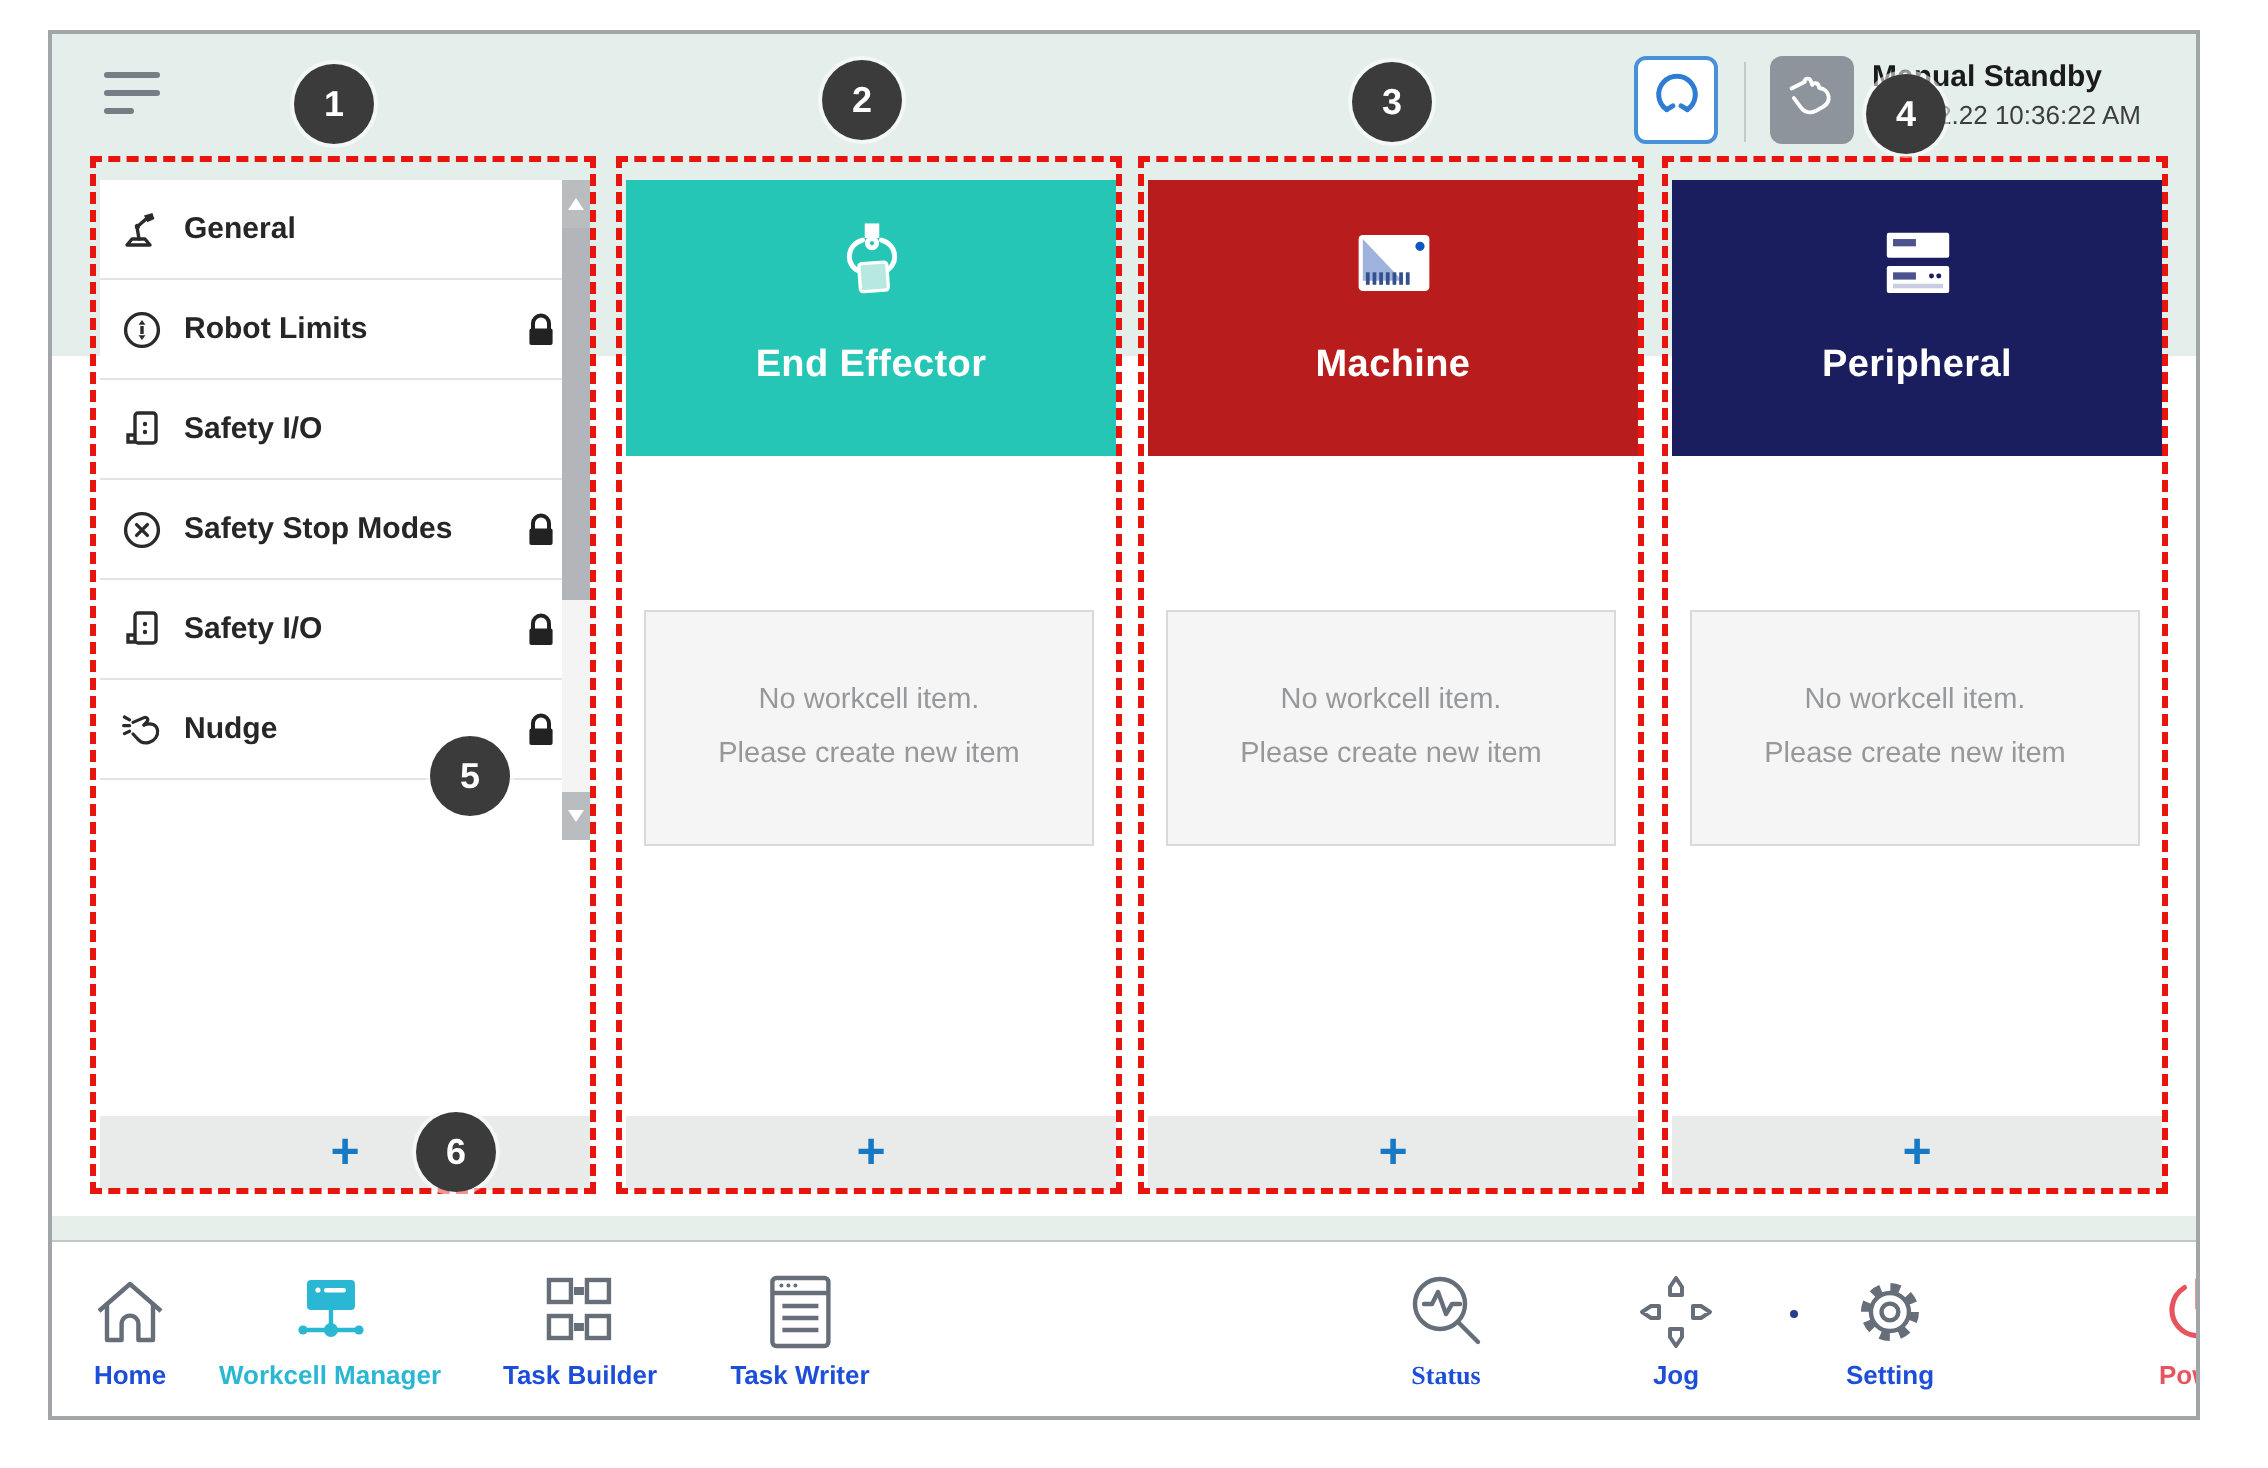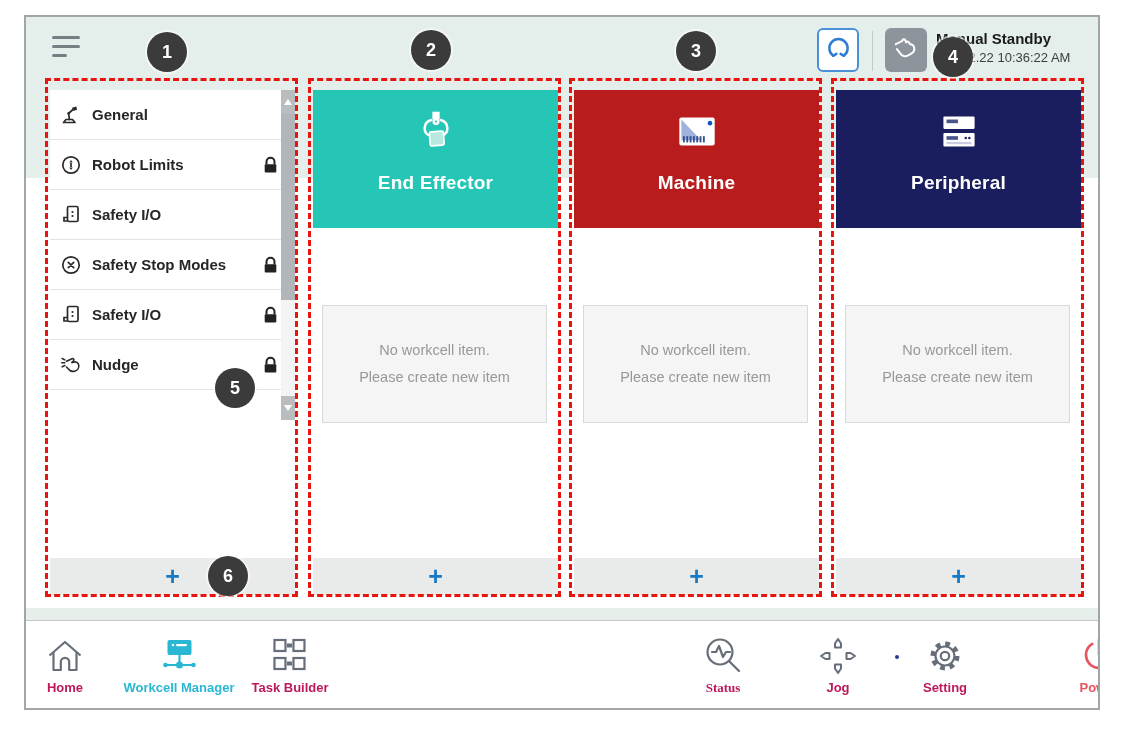--- a/index.html
+++ b/index.html
@@ -51,21 +51,21 @@
   .empty-box span{font-size:14.5px;color:#96989a;line-height:27px;}
   
   .dashed{position:absolute;top:61px;width:247px;height:513px;border:3px dashed #e8150f;z-index:40;pointer-events:none;}
   
   .badge{position:absolute;width:40px;height:40px;border-radius:50%;background:#3b3b3b;color:#fff;font-size:18px;font-weight:bold;display:flex;align-items:center;justify-content:center;z-index:50;box-shadow:0 0 0 2px rgba(255,255,255,.55);}
   
   .strip{position:absolute;left:0;top:591px;width:100%;height:12px;background:#e7efeb;}
   .nav{position:absolute;left:0;top:603px;width:100%;height:88px;background:#ffffff;border-top:1px solid #c6c6c6;box-sizing:border-box;}
   .nav-item{position:absolute;top:12px;transform:translateX(-50%);display:flex;flex-direction:column;align-items:center;cursor:pointer;}
   .nav-item .nicon{height:46px;display:flex;align-items:center;justify-content:center;}
-  .nav-item .nlabel{margin-top:1px;font-size:13px;font-weight:bold;color:#be185d;white-space:nowrap;}
+  .nav-item .nlabel{margin-top:1px;font-size:13px;font-weight:bold;color:#1d4ed8;white-space:nowrap;}
   .nav-item.active .nlabel{color:#29b7d3;}
   .nav-item.danger .nlabel{color:#e8545e;}
   .navdot{position:absolute;left:869px;top:638px;width:4px;height:4px;border-radius:50%;background:#2b3a8f;}
 </style>
 </head>
 <body>
 
 <div class="stage">
 <div class="window">
 
@@ -296,21 +296,21 @@
     <div class="nav-item" style="left:39px;">
       <span class="nicon">
         <svg width="44" height="44" viewBox="0 0 44 44" fill="none" stroke="#666e79" stroke-width="2.2" stroke-linejoin="round">
           <path d="M6.5 21.5 L22 8 L37.5 21.5"></path>
           <path d="M10.5 18.2 V36 H17.8 V28 a4.2 4.2 0 0 1 8.4 0 V36 H33.5 V18.2"></path>
         </svg>
       </span>
       <span class="nlabel">Home</span>
     </div>
 
-    <div class="nav-item active" style="left:153px;">
+    <div class="nav-item active" style="left:139px;">
       <span class="nicon">
         <svg width="44" height="44" viewBox="0 0 44 44">
           <rect x="10" y="6" width="24" height="15" rx="2" fill="#29b7d3"></rect>
           <circle cx="15.5" cy="11" r="1.3" fill="#ffffff"></circle>
           <rect x="18.5" y="10" width="11" height="2.2" rx="1.1" fill="#ffffff"></rect>
           <path d="M22 21 V31 M8 31 H36" stroke="#29b7d3" stroke-width="2.2"></path>
           <circle cx="8" cy="31" r="2.3" fill="#29b7d3"></circle>
           <circle cx="22" cy="31" r="3.5" fill="#29b7d3"></circle>
           <circle cx="36" cy="31" r="2.3" fill="#29b7d3"></circle>
         </svg>
@@ -325,20 +325,33 @@
               <rect x="25" y="6" width="11" height="11"></rect>
           <rect x="18.5" y="9.5" width="5" height="4" fill="#666e79" stroke="none"></rect>
           <rect x="6" y="24" width="11" height="11"></rect>
               <rect x="25" y="24" width="11" height="11"></rect>
           <rect x="18.5" y="27.5" width="5" height="4" fill="#666e79" stroke="none"></rect>
         </svg>
       </span>
       <span class="nlabel">Task Builder</span>
     </div>
 
+    <div class="nav-item" style="left:374px;">
+      <span class="nicon">
+        <svg width="44" height="44" viewBox="0 0 44 44" fill="none" stroke="#666e79" stroke-width="2.2">
+          <rect x="8" y="5" width="28" height="34" rx="2"></rect>
+          <path d="M8 12.5 H36"></path>
+          <circle cx="12.5" cy="8.8" r="1" fill="#666e79" stroke="none"></circle>
+              <circle cx="16" cy="8.8" r="1" fill="#666e79" stroke="none"></circle>
+              <circle cx="19.5" cy="8.8" r="1" fill="#666e79" stroke="none"></circle>
+          <path d="M13 19 H31 M13 25 H31 M13 31 H31"></path>
+        </svg>
+      </span>
+      <span class="nlabel">Task Writer</span>
+    </div>
 
     <div class="nav-item" style="left:697px;font-family:Liberation Serif, serif;">
       <span class="nicon">
         <svg width="44" height="44" viewBox="0 0 44 44" fill="none" stroke="#666e79" stroke-width="2.2" stroke-linecap="round" stroke-linejoin="round">
           <circle cx="19" cy="18" r="12.5"></circle>
           <path d="M11 18 h4 l3-6 4 11 3-5 h4"></path>
           <path d="M28.5 27.5 L38 37"></path>
         </svg>
       </span>
       <span class="nlabel">Status</span>

